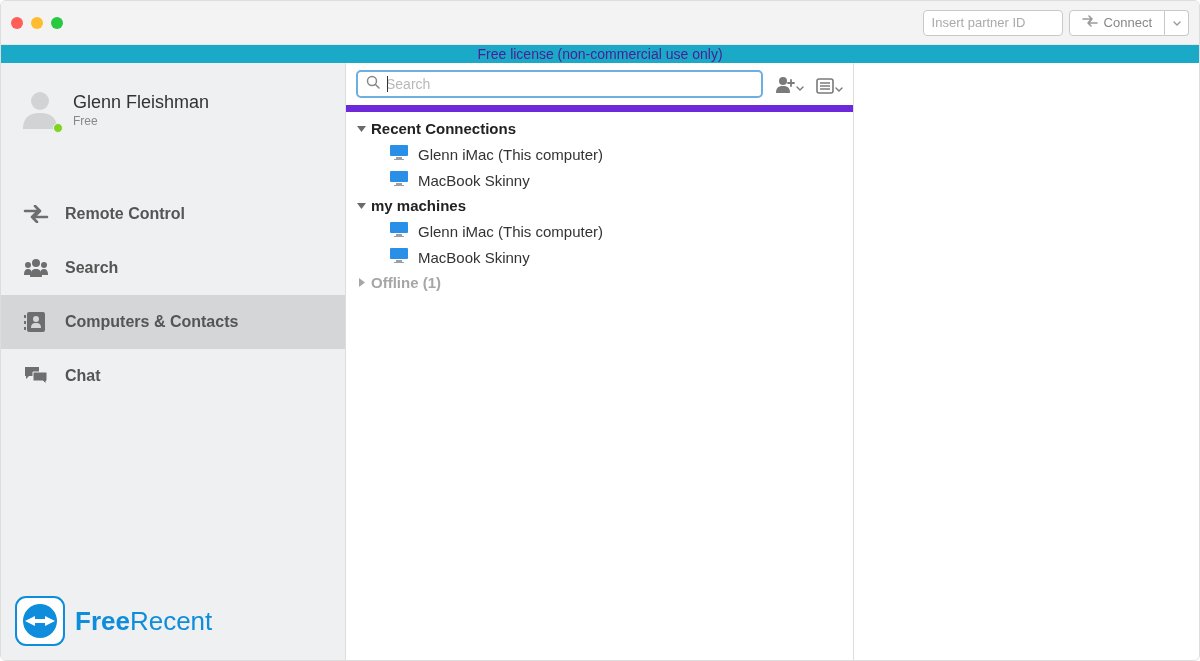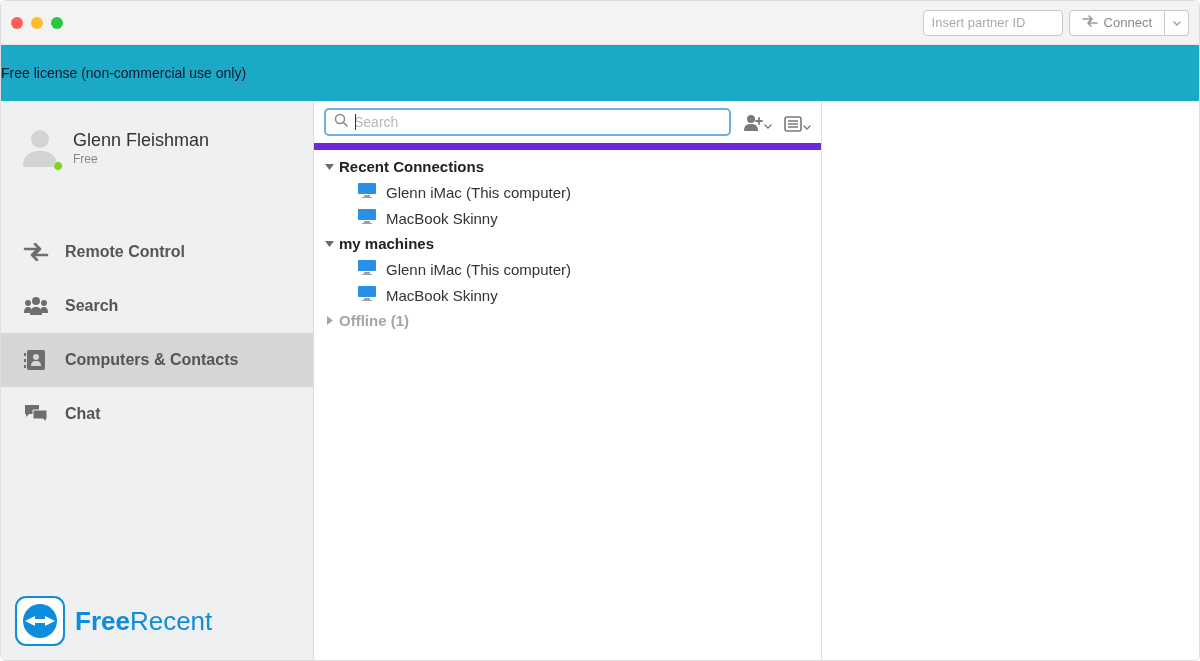--- a/index.html
+++ b/index.html
@@ -86,31 +86,32 @@
       border-left: none;
       border-radius: 0 4px 4px 0;
       display: flex;
       align-items: center;
       justify-content: center;
       cursor: pointer;
       color: #888;
     }
     .banner {
       background: #1aaac7;
-      color: #0f172a;
-      padding: 20px 0;
+      color: #4c1d95;
+      text-align: center;
+      padding: 1px 0;
       font-size: 14px;
     }
     .content {
       flex: 1;
       display: flex;
       overflow: hidden;
     }
     .sidebar {
-      width: 313px;
+      width: 345px;
       background: #eff0f1;
       border-right: 1px solid #ddd;
       display: flex;
       flex-direction: column;
     }
     .user-section {
       padding: 24px 18px 24px 18px;
       display: flex;
       align-items: center;
       gap: 12px;

